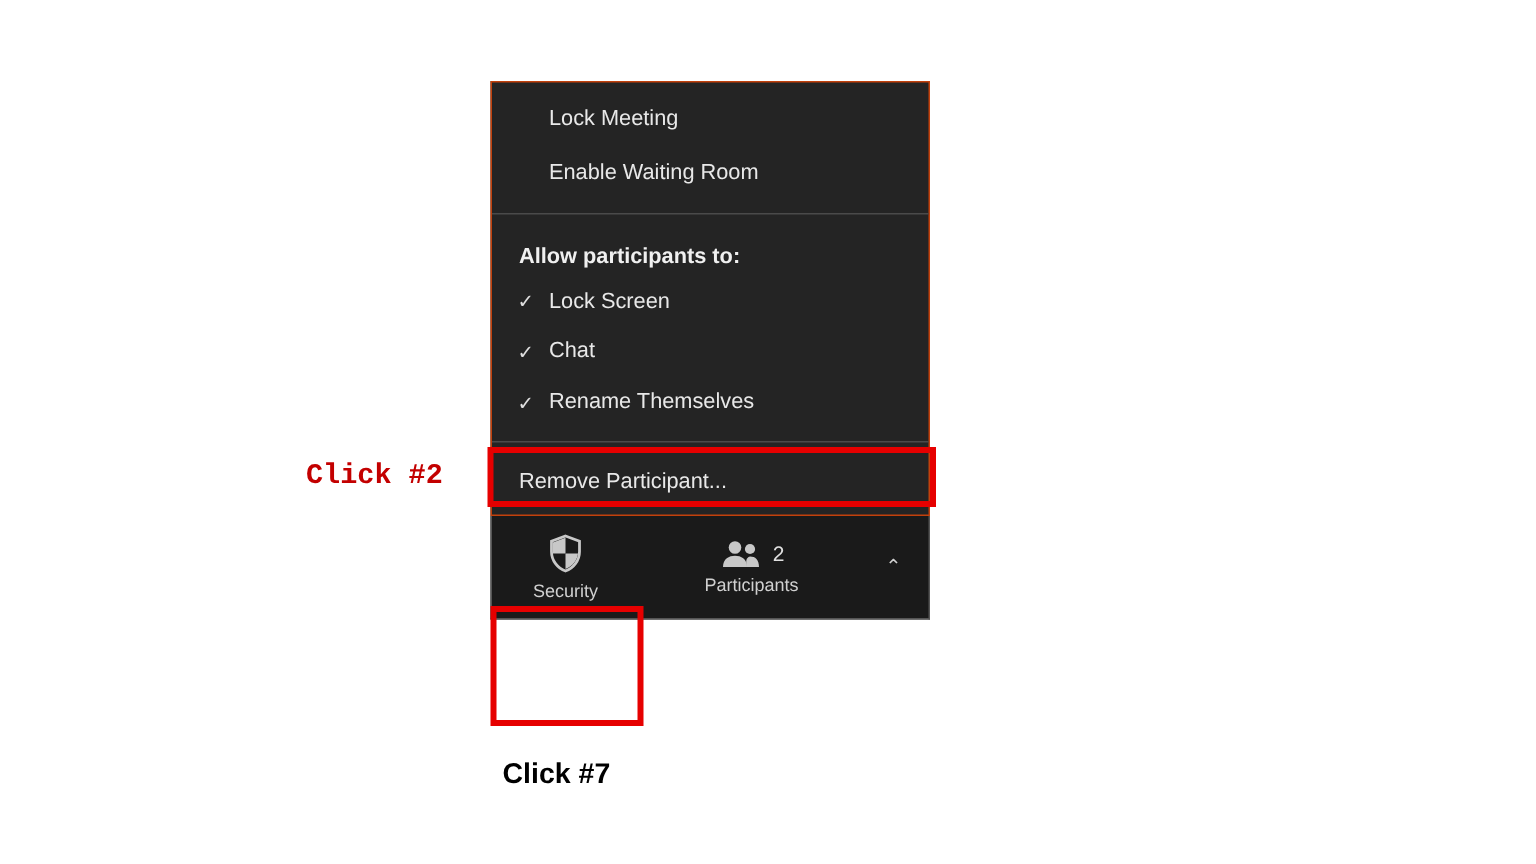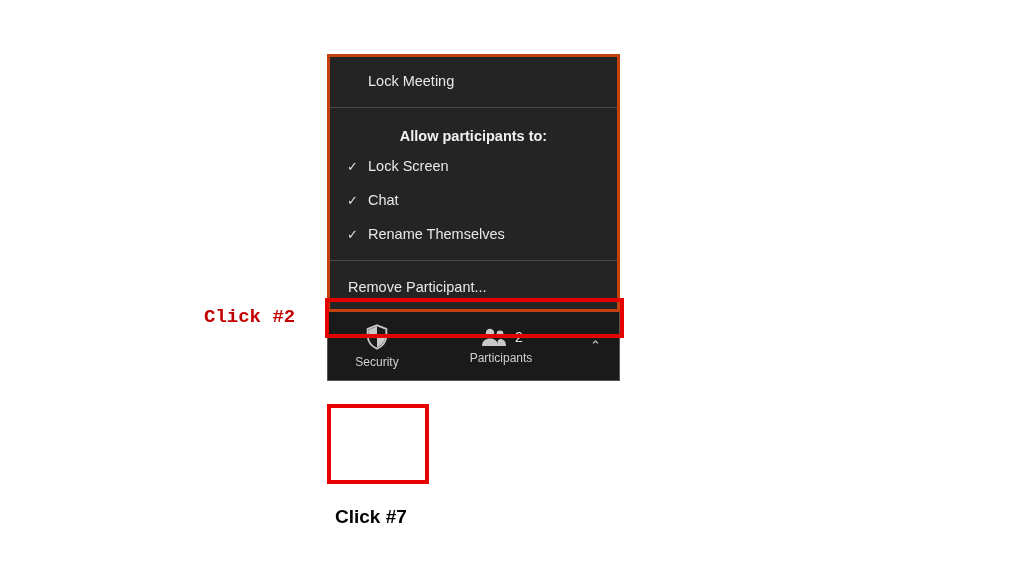--- a/index.html
+++ b/index.html
@@ -17,37 +17,36 @@
     .container {
       position: absolute;
       left: 327px;
       top: 54px;
     }
     .security-menu {
       background: #242424;
       width: 293px;
       color: #e8e8e8;
       font-size: 14.5px;
-      border: 3px solid #c2410c;
+      border: 1px solid #c2410c;
       position: relative;
     }
     .menu-item {
       padding: 8px 18px 8px 38px;
       cursor: pointer;
       position: relative;
       line-height: 1.4;
     }
     .menu-item:first-child {
       padding-top: 14px;
     }
     .menu-section-header {
       padding: 12px 18px 6px 18px;
       font-weight: bold;
       color: #f0f0f0;
-      text-align: center;
     }
     .menu-check-item {
       padding: 6px 18px 6px 38px;
       cursor: pointer;
       position: relative;
       line-height: 1.5;
     }
     .check-icon {
       position: absolute;
       left: 17px;
@@ -156,20 +155,23 @@
       cursor: pointer;
     }
   </style>
 </head>
 <body>
 
 <div class="container">
   <div class="security-menu">
     <div class="menu-item">
       <span>Lock Meeting</span>
+    </div>
+    <div class="menu-item">
+      <span>Enable Waiting Room</span>
     </div>
     <div class="menu-divider"></div>
     <div class="menu-section-header">Allow participants to:</div>
     <div class="menu-check-item">
       <span class="check-icon">✓</span>
       <span>Lock Screen</span>
     </div>
     <div class="menu-check-item">
       <span class="check-icon">✓</span>
       <span>Chat</span>

